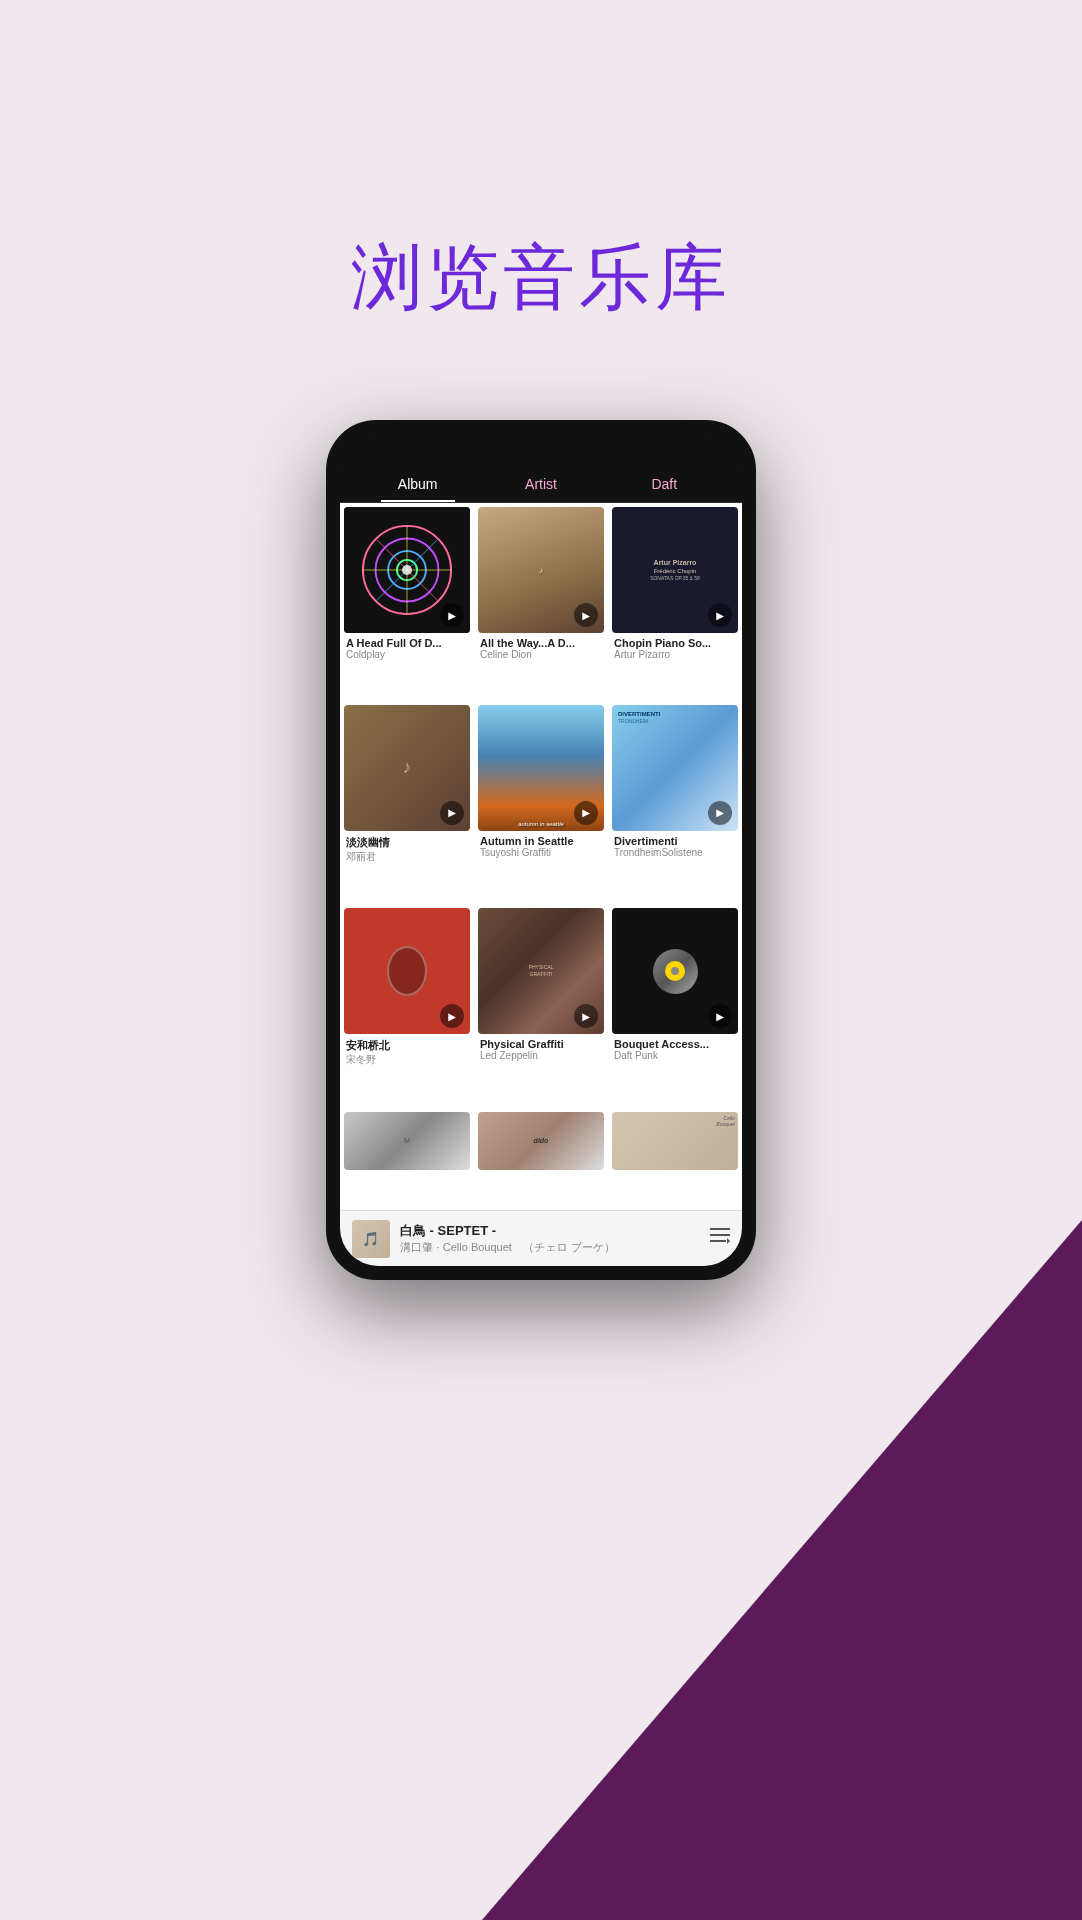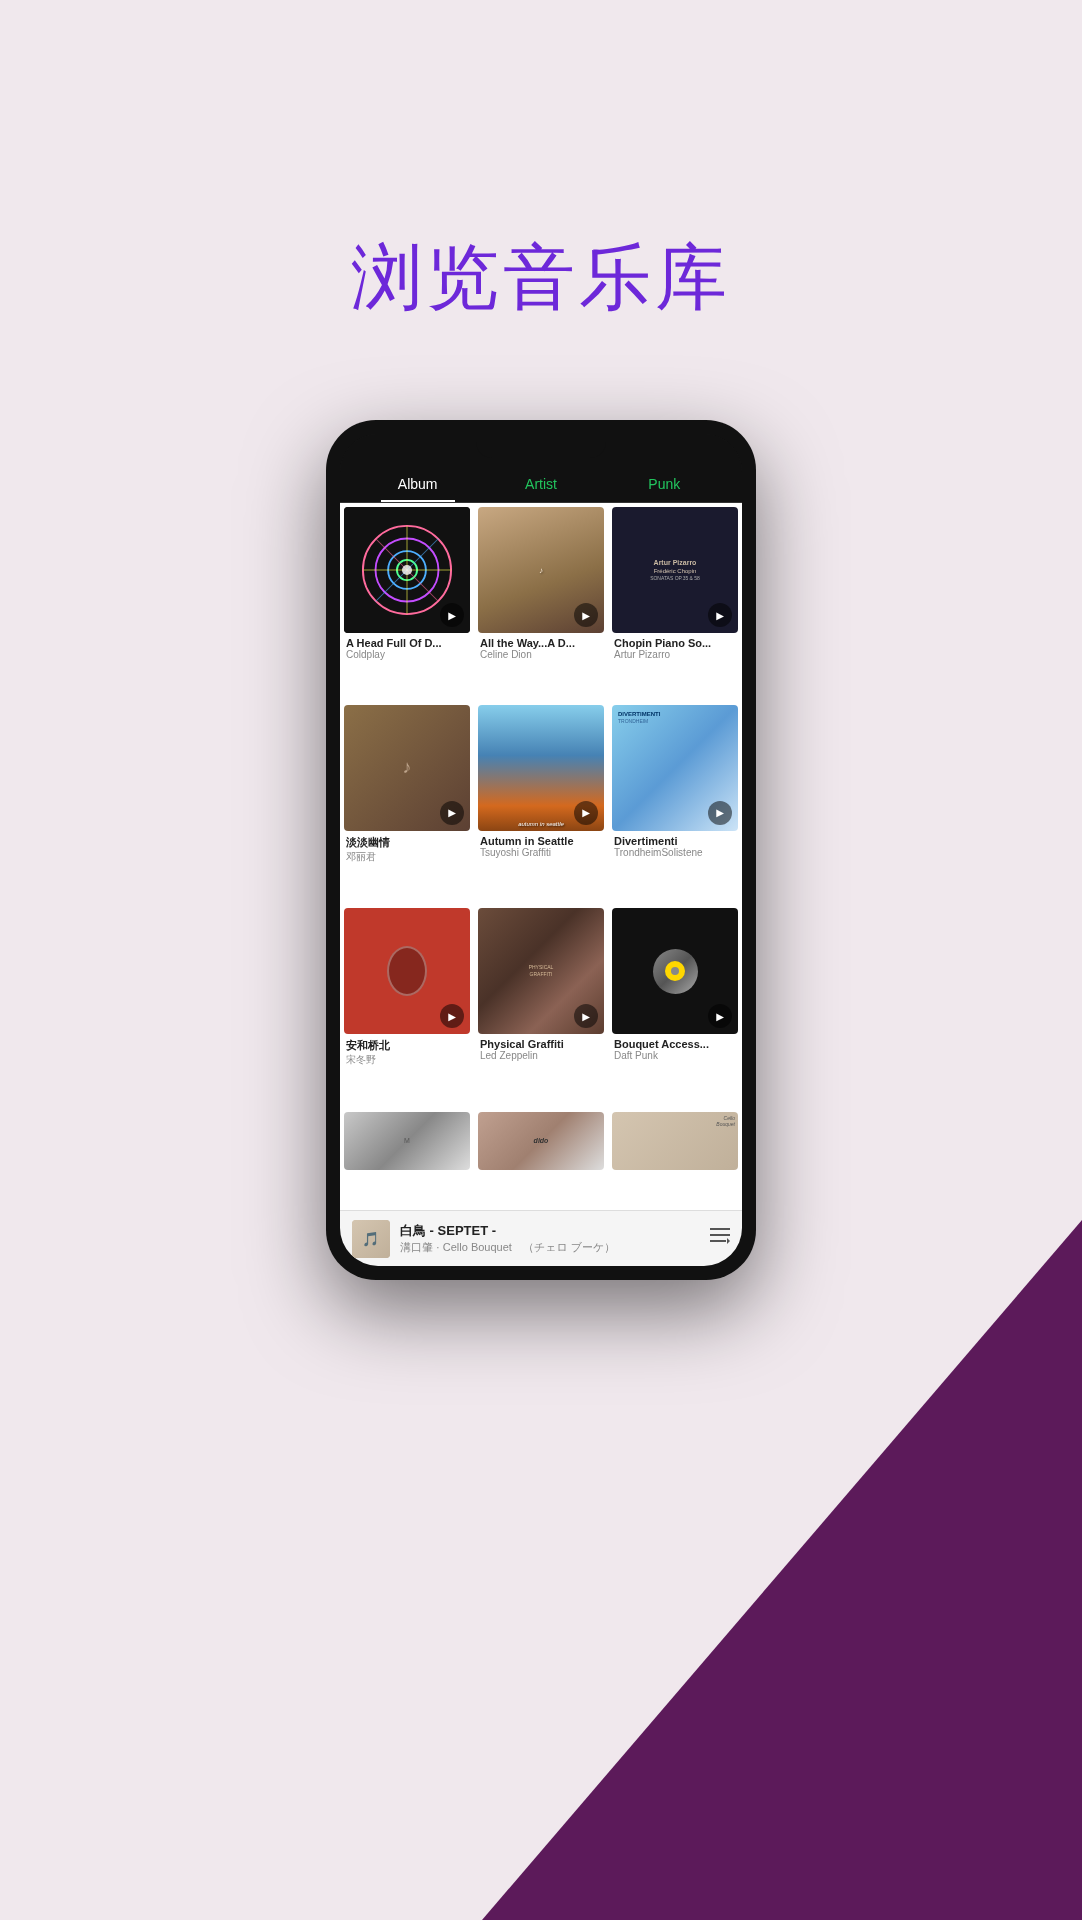--- a/index.html
+++ b/index.html
@@ -114,21 +114,21 @@
       display: flex;
       padding: 0 16px;
       border-bottom: 1px solid #333;
       flex-shrink: 0;
     }
 
     .tab {
       flex: 1;
       text-align: center;
       padding: 10px 0;
-      color: #22c55e;
+      color: #f9a8d4;
       font-size: 14px;
       cursor: pointer;
       position: relative;
     }
 
     .tab.active {
       color: #fff;
     }
 
     .tab.active::after {
@@ -295,21 +295,21 @@
 
 
     <div class="tabs">
       <div class="tab active">
         <span>Album</span>
       </div>
       <div class="tab">
         <span>Artist</span>
       </div>
       <div class="tab">
-        <span>Punk</span>
+        <span>Daft</span>
       </div>
     </div>
 
     <div class="album-grid">
 
       <div class="album-item">
         <div class="album-cover cover-coldplay">
           <svg width="100%" height="100%" viewBox="0 0 100 100">
             <rect width="100" height="100" fill="#111"></rect>
             <circle cx="50" cy="50" r="35" fill="none" stroke="#ff6b9d" stroke-width="1.5"></circle>

